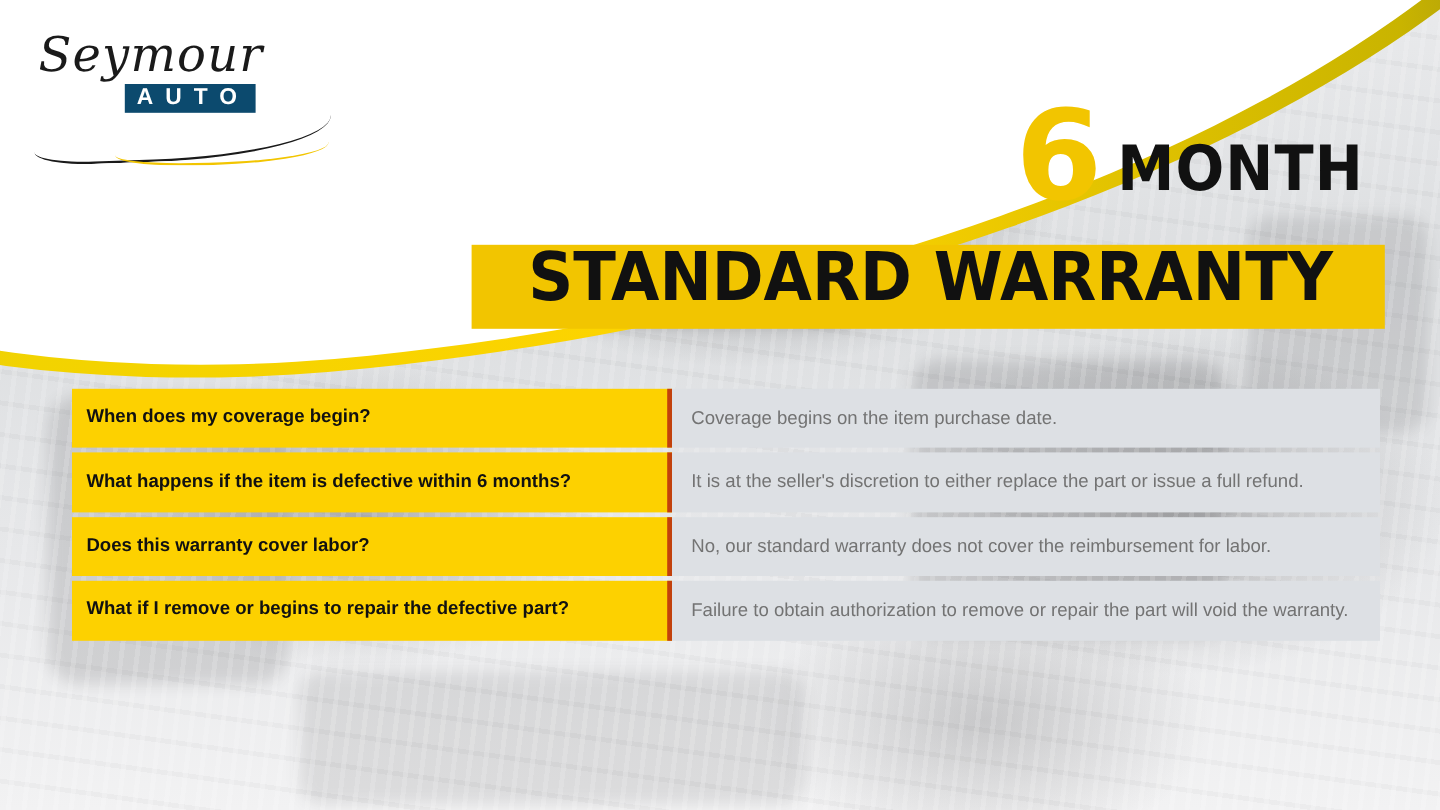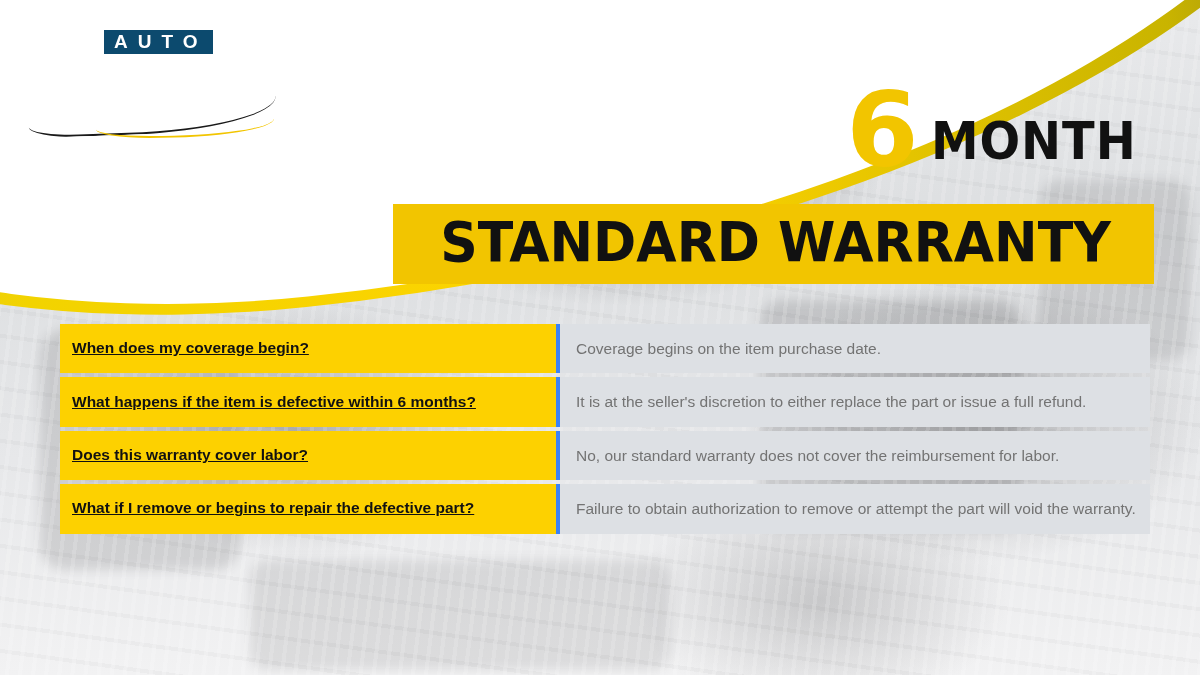--- a/index.html
+++ b/index.html
@@ -153,21 +153,21 @@
     letter-spacing: 1px;
     transform: scaleX(0.92);
     transform-origin: left bottom;
     padding-bottom: 6px;
   }
   .warranty-band {
     position: absolute;
     right: 46px;
     top: 204px;
     background: #f2c500;
-    padding: 10px 18px 14px 22px;
+    padding: 0 18px 14px 22px;
     display: flex;
     align-items: center;
   }
   .warranty-text {
     font-family: "DejaVu Sans", sans-serif;
     font-weight: 700;
     font-size: 56px;
     line-height: 1;
     color: #111111;
     letter-spacing: 0px;
@@ -196,22 +196,21 @@
   .faq-row { }
   .faq-q {
     width: 468px;
     background: #fdd100;
     color: #111111;
     font-weight: 700;
     font-size: 15.5px;
     line-height: 1.35;
     padding: 14px 16px 14px 12px;
     vertical-align: middle;
-    border-right: 4px solid #3b82f6;
-    text-decoration: underline;
+    border-right: 4px solid #c2410c;
   }
   .faq-a {
     background: #dde0e4;
     color: #737373;
     font-size: 15.5px;
     line-height: 1.38;
     padding: 14px 14px 14px 16px;
     vertical-align: middle;
     text-align: justify;
     text-align-last: left;
@@ -227,20 +226,21 @@
     <div class="bg-dark-block b2"></div>
     <div class="bg-dark-block b3"></div>
     <div class="bg-dark-block b4"></div>
     <div class="bg-dark-block b5"></div>
   </div>
 
   <div class="swoosh-yellow"></div>
   <div class="swoosh-white-top"></div>
 
   <div class="logo">
+    <div class="logo-word">Seymour</div>
     <div class="logo-swash"></div>
     <div class="logo-swash2"></div>
     <div class="logo-auto">AUTO</div>
   </div>
 
   <div class="headline">
     <div class="headline-number">6</div>
     <div class="headline-month">MONTH</div>
   </div>
 
@@ -258,18 +258,18 @@
       <tr class="faq-row">
         <td class="faq-q">What happens if the item is defective within 6 months?</td>
         <td class="faq-a">It is at the seller's discretion to either replace the part or issue a full refund.</td>
       </tr>
       <tr class="faq-row">
         <td class="faq-q">Does this warranty cover labor?</td>
         <td class="faq-a">No, our standard warranty does not cover the reimbursement for labor.</td>
       </tr>
       <tr class="faq-row">
         <td class="faq-q">What if I remove or begins to repair the defective part?</td>
-        <td class="faq-a">Failure to obtain authorization to remove or attempt the part will void the warranty.</td>
+        <td class="faq-a">Failure to obtain authorization to remove or repair the part will void the warranty.</td>
       </tr>
     </tbody>
   </table>
 
 </div>
 
 </body></html>

